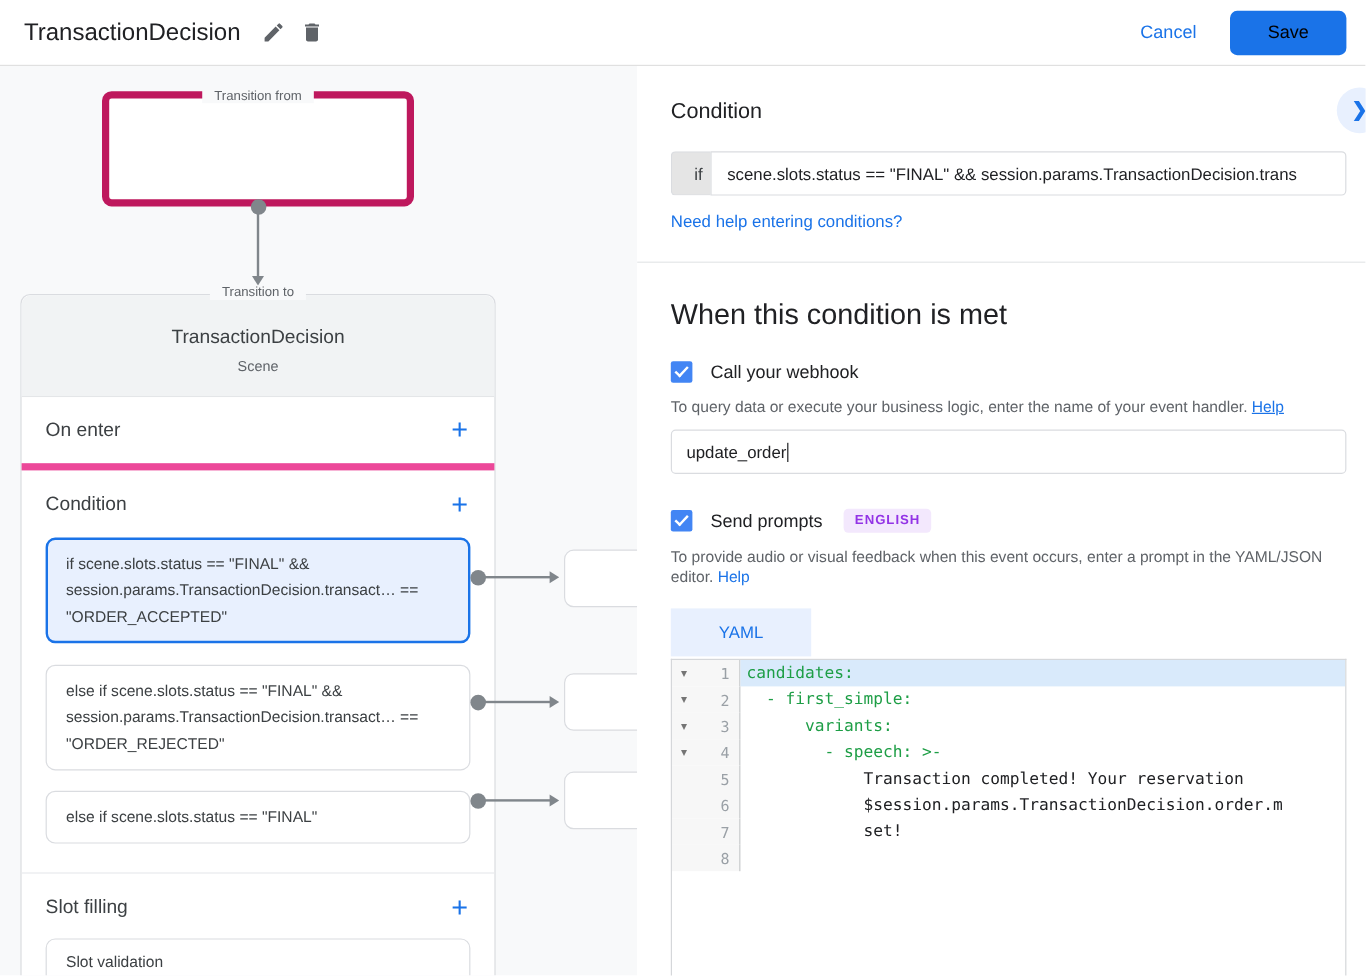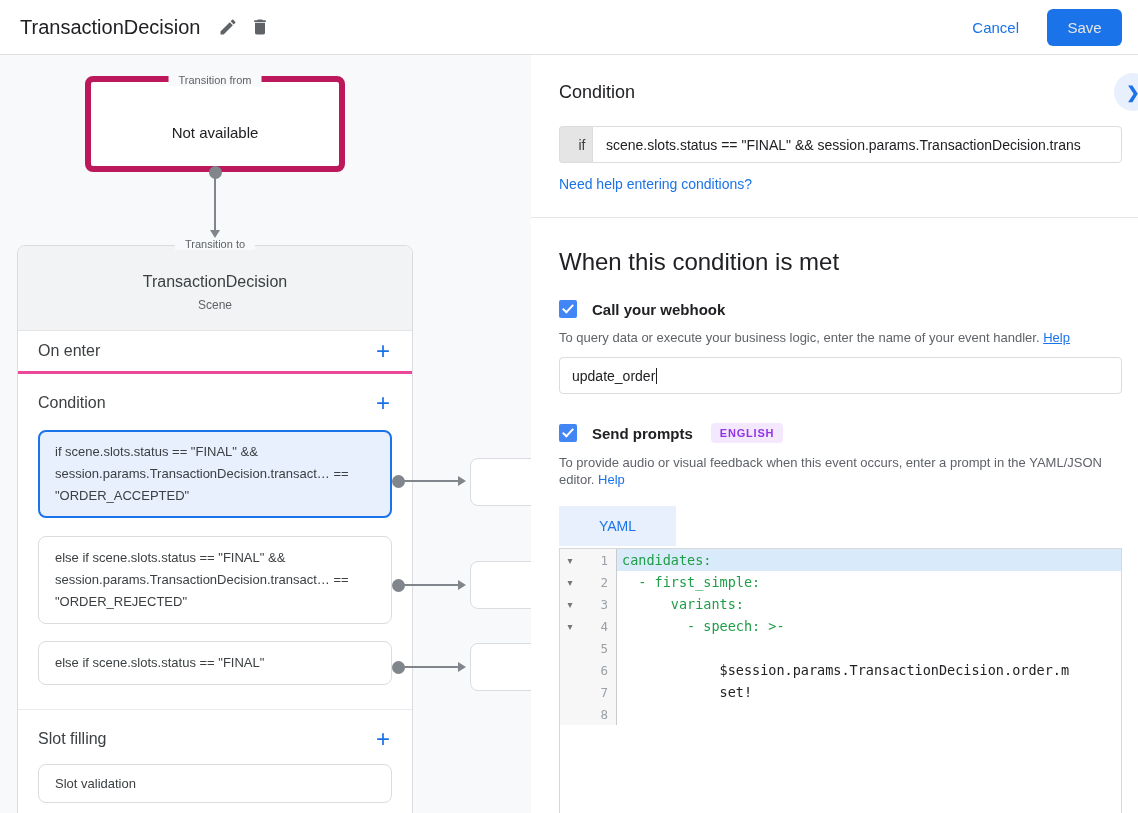--- a/index.html
+++ b/index.html
@@ -8,22 +8,22 @@
 
   
   .topbar { position:absolute; left:0; top:0; width:1138px; height:55px; background:#fff;
     border-bottom:1px solid #e0e0e0; display:flex; align-items:center; padding:0 16px 0 20px; z-index:30; }
   .topbar h1 { font-size:20px; font-weight:400; color:#202124; }
   .icon-btn { border:none; background:transparent; cursor:pointer; padding:6px; display:flex; align-items:center; }
   .icon-btn svg { width:20px; height:20px; fill:#5f6368; }
   .pencil-btn { margin-left:12px; }
   .topbar-spacer { margin-left:auto; display:flex; align-items:center; gap:28px; }
   .cancel-link { color:#1a73e8; font-size:15px; font-weight:500; background:none; border:none; cursor:pointer; }
-  .save-btn { background:#1a73e8; color:#e5e5e5; font-size:15px; font-weight:500; border:none;
-    border-radius:6px; width:75px; height:37px; cursor:pointer; }
+  .save-btn { background:#1a73e8; color:#000000; font-size:15px; font-weight:500; border:none;
+    border-radius:6px; width:97px; height:37px; cursor:pointer; }
 
   
   .canvas { position:absolute; left:0; top:55px; width:531px; height:758px; background:#f8f9fa; overflow:hidden; }
   .legend { position:absolute; top:-8px; left:50%; transform:translateX(-50%); background:#f8f9fa;
     padding:0 10px; font-size:11px; color:#5f6368; white-space:nowrap; z-index:2; }
   .from-card { position:absolute; left:85px; top:21px; width:260px; height:96px; background:#fff;
     border:6px solid #be185d; border-radius:8px; }
   .from-card .value { display:block; text-align:center; margin-top:42px; font-size:15px; color:#202124; }
 
   .dot { position:absolute; width:13px; height:13px; border-radius:50%; background:#80868b; z-index:3; }
@@ -34,21 +34,21 @@
     border-bottom:5px solid transparent; border-left:8px solid #80868b; }
 
   .scene-card { position:absolute; left:17px; top:190px; width:396px; height:600px; background:#fff;
     border:1px solid #dadce0; border-radius:8px 8px 0 0; }
   .scene-header { height:85px; background:#f1f3f4; border-bottom:1px solid #e4e6e8;
     border-radius:8px 8px 0 0; text-align:center; padding-top:27px; }
   .scene-header .name { font-size:16px; color:#3c4043; }
   .scene-header .type { font-size:12px; color:#5f6368; margin-top:7px; }
 
   .section-row { display:flex; align-items:center; justify-content:space-between; padding:0 20px; }
-  .on-enter-row { height:43px; border-bottom:3px solid #ec4899;gap:48px; }
+  .on-enter-row { height:61px; border-bottom:6px solid #ec4899;gap:48px; }
   .section-label { font-size:16px; color:#3c4043; }
   .plus-btn { background:none; border:none; color:#1a73e8; font-size:24px; font-weight:300;
     line-height:20px; cursor:pointer; padding:0 2px; }
 
   .cond-section { padding:16px 20px 24px; border-bottom:1px solid #e8eaed; }
   .slot-section { padding:16px 20px 20px; }
   .sec-head { display:flex; align-items:center; justify-content:space-between; height:26px; }
 
   .cond-card { border:1px solid #dadce0; border-radius:8px; background:#fff; padding:10px 16px;
     font-size:13px; line-height:22px; color:#3c4043; cursor:pointer; word-break:break-word; }
@@ -79,21 +79,21 @@
   .help-link { display:inline-block; margin-top:13px; font-size:14px; color:#1a73e8;
     text-decoration:none; cursor:pointer; }
   .panel-divider { height:0; border-bottom:1px solid #e4e6e8; margin:24px -16px 0 -28px; }
   .met-heading { font-size:24px; font-weight:400; color:#202124; margin-top:30px; }
 
   .check-row { display:flex; align-items:center; margin-top:24px; }
   .checkbox { width:18px; height:18px; background:#4285f4; border-radius:2px; position:relative;
     flex:none; cursor:pointer; }
   .checkbox::after { content:""; position:absolute; left:6px; top:2px; width:4px; height:9px;
     border:solid #fff; border-width:0 2px 2px 0; transform:rotate(43deg); }
-  .check-label { font-size:15px; font-weight:700; color:#202124; margin-left:15px; }
+  .check-label { font-size:15px; font-weight:400; color:#202124; margin-left:15px; }
   .desc { margin-top:12px; font-size:13px; color:#5f6368; line-height:16px; }
   .desc .inline-help { color:#1a73e8; cursor:pointer; }
   .desc .inline-help.u { text-decoration:underline; }
   .text-input { margin-top:11px; height:37px; border:1px solid #dadce0; border-radius:4px;
     display:flex; align-items:center; padding:0 12px; font-size:14px; color:#202124; cursor:text; }
   .caret { display:inline-block; width:1px; height:16px; background:#202124; margin-left:1px; }
   .prompts-row { margin-top:29px; }
   .lang-badge { margin-left:18px; font-size:11px; font-weight:700; letter-spacing:0.8px;
     color:#9334e6; background:#f3e8fd; border-radius:4px; padding:4px 9px; }
   .desc2 { margin-top:11px; line-height:17px; }
@@ -138,21 +138,20 @@
   <div class="topbar-spacer">
     <button class="cancel-link">Cancel</button>
     <button class="save-btn">Save</button>
   </div>
 </header>
 
 <div class="canvas">
 
   <div class="from-card">
     <span class="legend">Transition from</span>
-    <span class="value">Not available</span>
   </div>
 
   <div class="dot" style="left:209px; top:111px;"></div>
   <div class="conn-line" style="left:214px; top:123px; width:2px; height:52px;"></div>
   <div class="ah-down" style="left:210px; top:175px;"></div>
 
   <div class="scene-card">
     <span class="legend">Transition to</span>
     <div class="scene-header">
       <div class="name">TransactionDecision</div>
@@ -267,20 +266,21 @@
           <span class="fold">▾</span>
           <span class="lnum">4</span>
         </div>
       <div class="code">        - speech: &gt;-</div>
     </div>
     <div class="code-row">
       <div class="gutter">
           <span class="fold"></span>
           <span class="lnum">5</span>
         </div>
+      <div class="code">            Transaction completed! Your reservation</div>
     </div>
     <div class="code-row">
       <div class="gutter">
           <span class="fold"></span>
           <span class="lnum">6</span>
         </div>
       <div class="code">            $session.params.TransactionDecision.order.m</div>
     </div>
     <div class="code-row">
       <div class="gutter">

